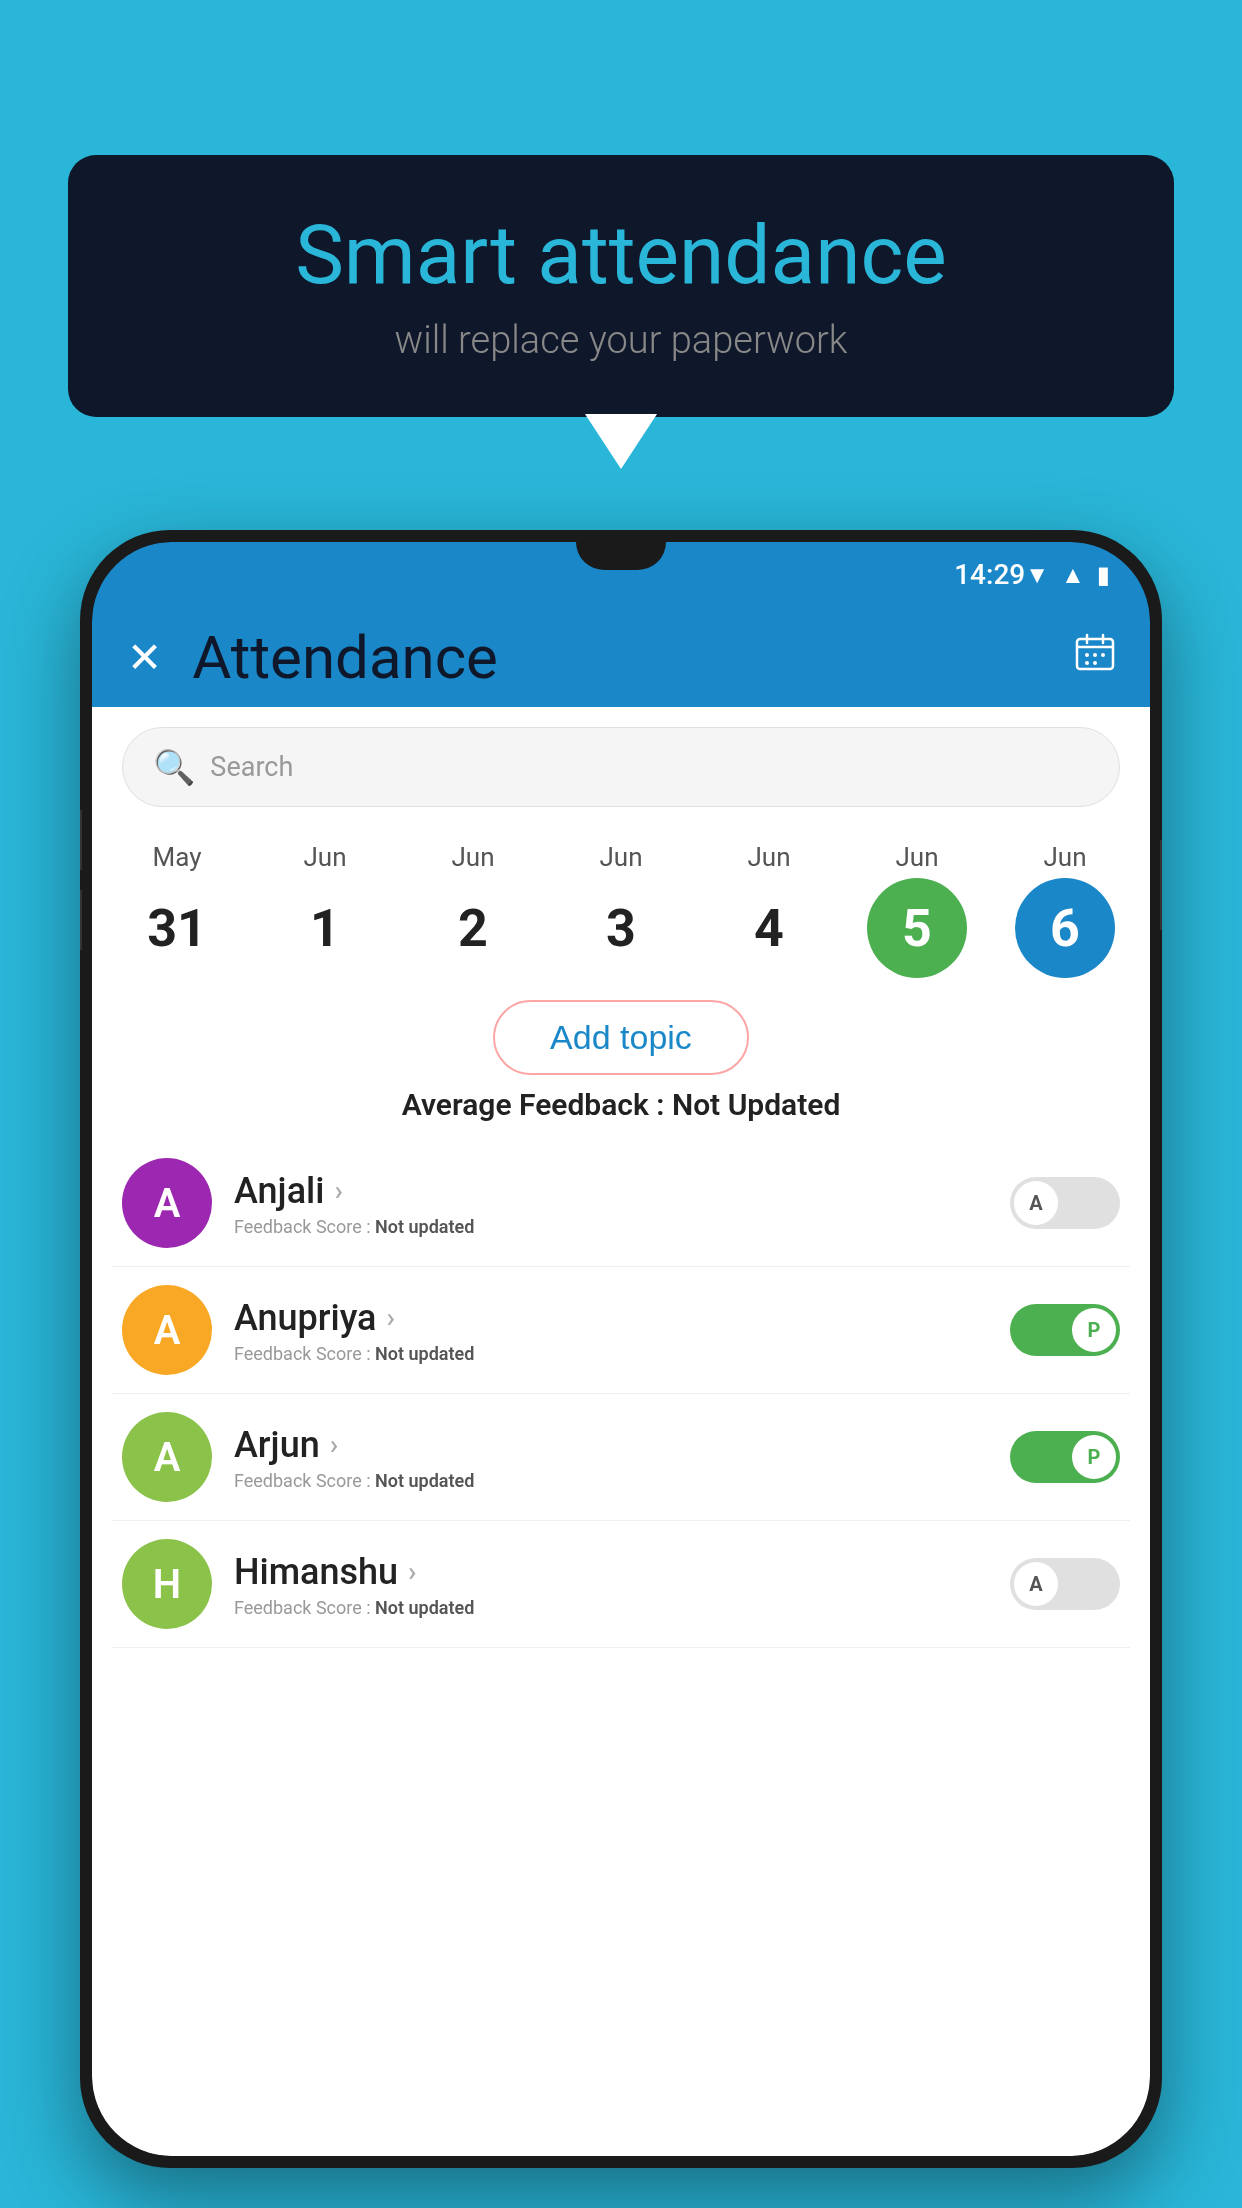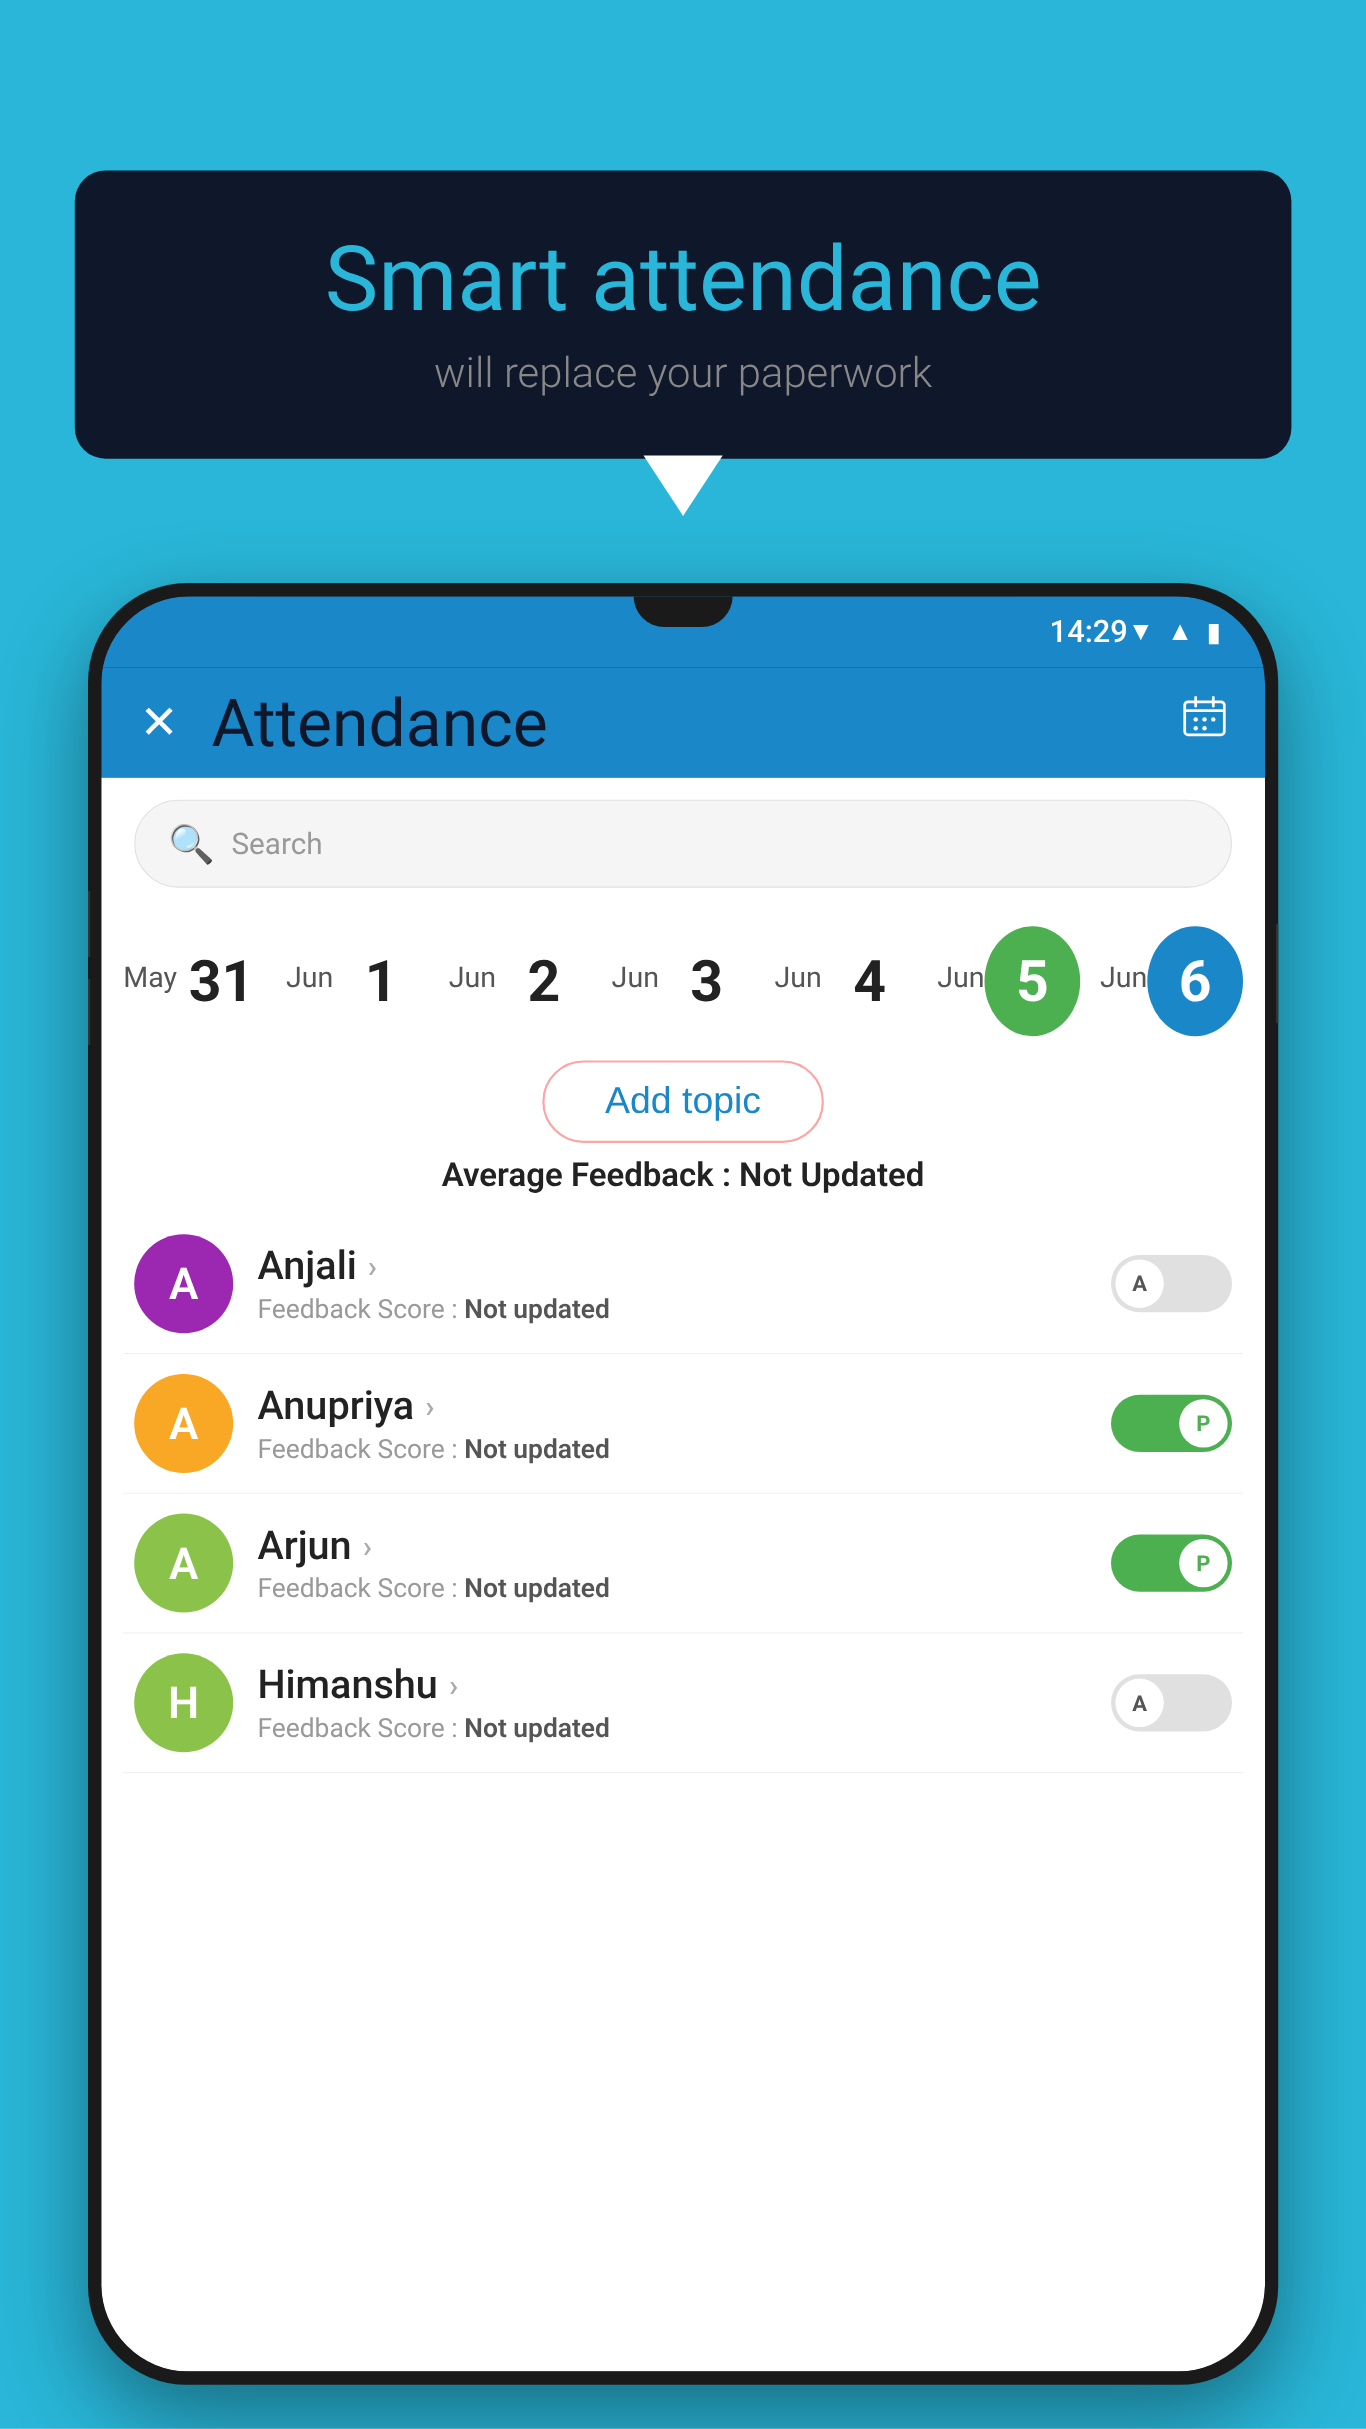--- a/index.html
+++ b/index.html
@@ -178,21 +178,21 @@
     
     .date-strip {
       display: flex;
       align-items: center;
       padding: 15px 20px 10px 20px;
       justify-content: space-between;
     }
 
     .date-col {
       display: flex;
-      flex-direction: row;
+      flex-direction: column;
       align-items: center;
       width: 130px;
     }
 
     .month-label {
       font-size: 26px;
       color: #555;
       margin-bottom: 6px;
     }
 
@@ -290,21 +290,21 @@
       align-items: center;
       gap: 10px;
     }
 
     .chevron {
       color: #aaa;
       font-size: 28px;
     }
 
     .feedback-score {
-      font-size: 24px;
+      font-size: 18px;
       color: #999;
       margin-top: 4px;
     }
 
     .feedback-score span {
       font-weight: 600;
       color: #555;
     }
 
     

